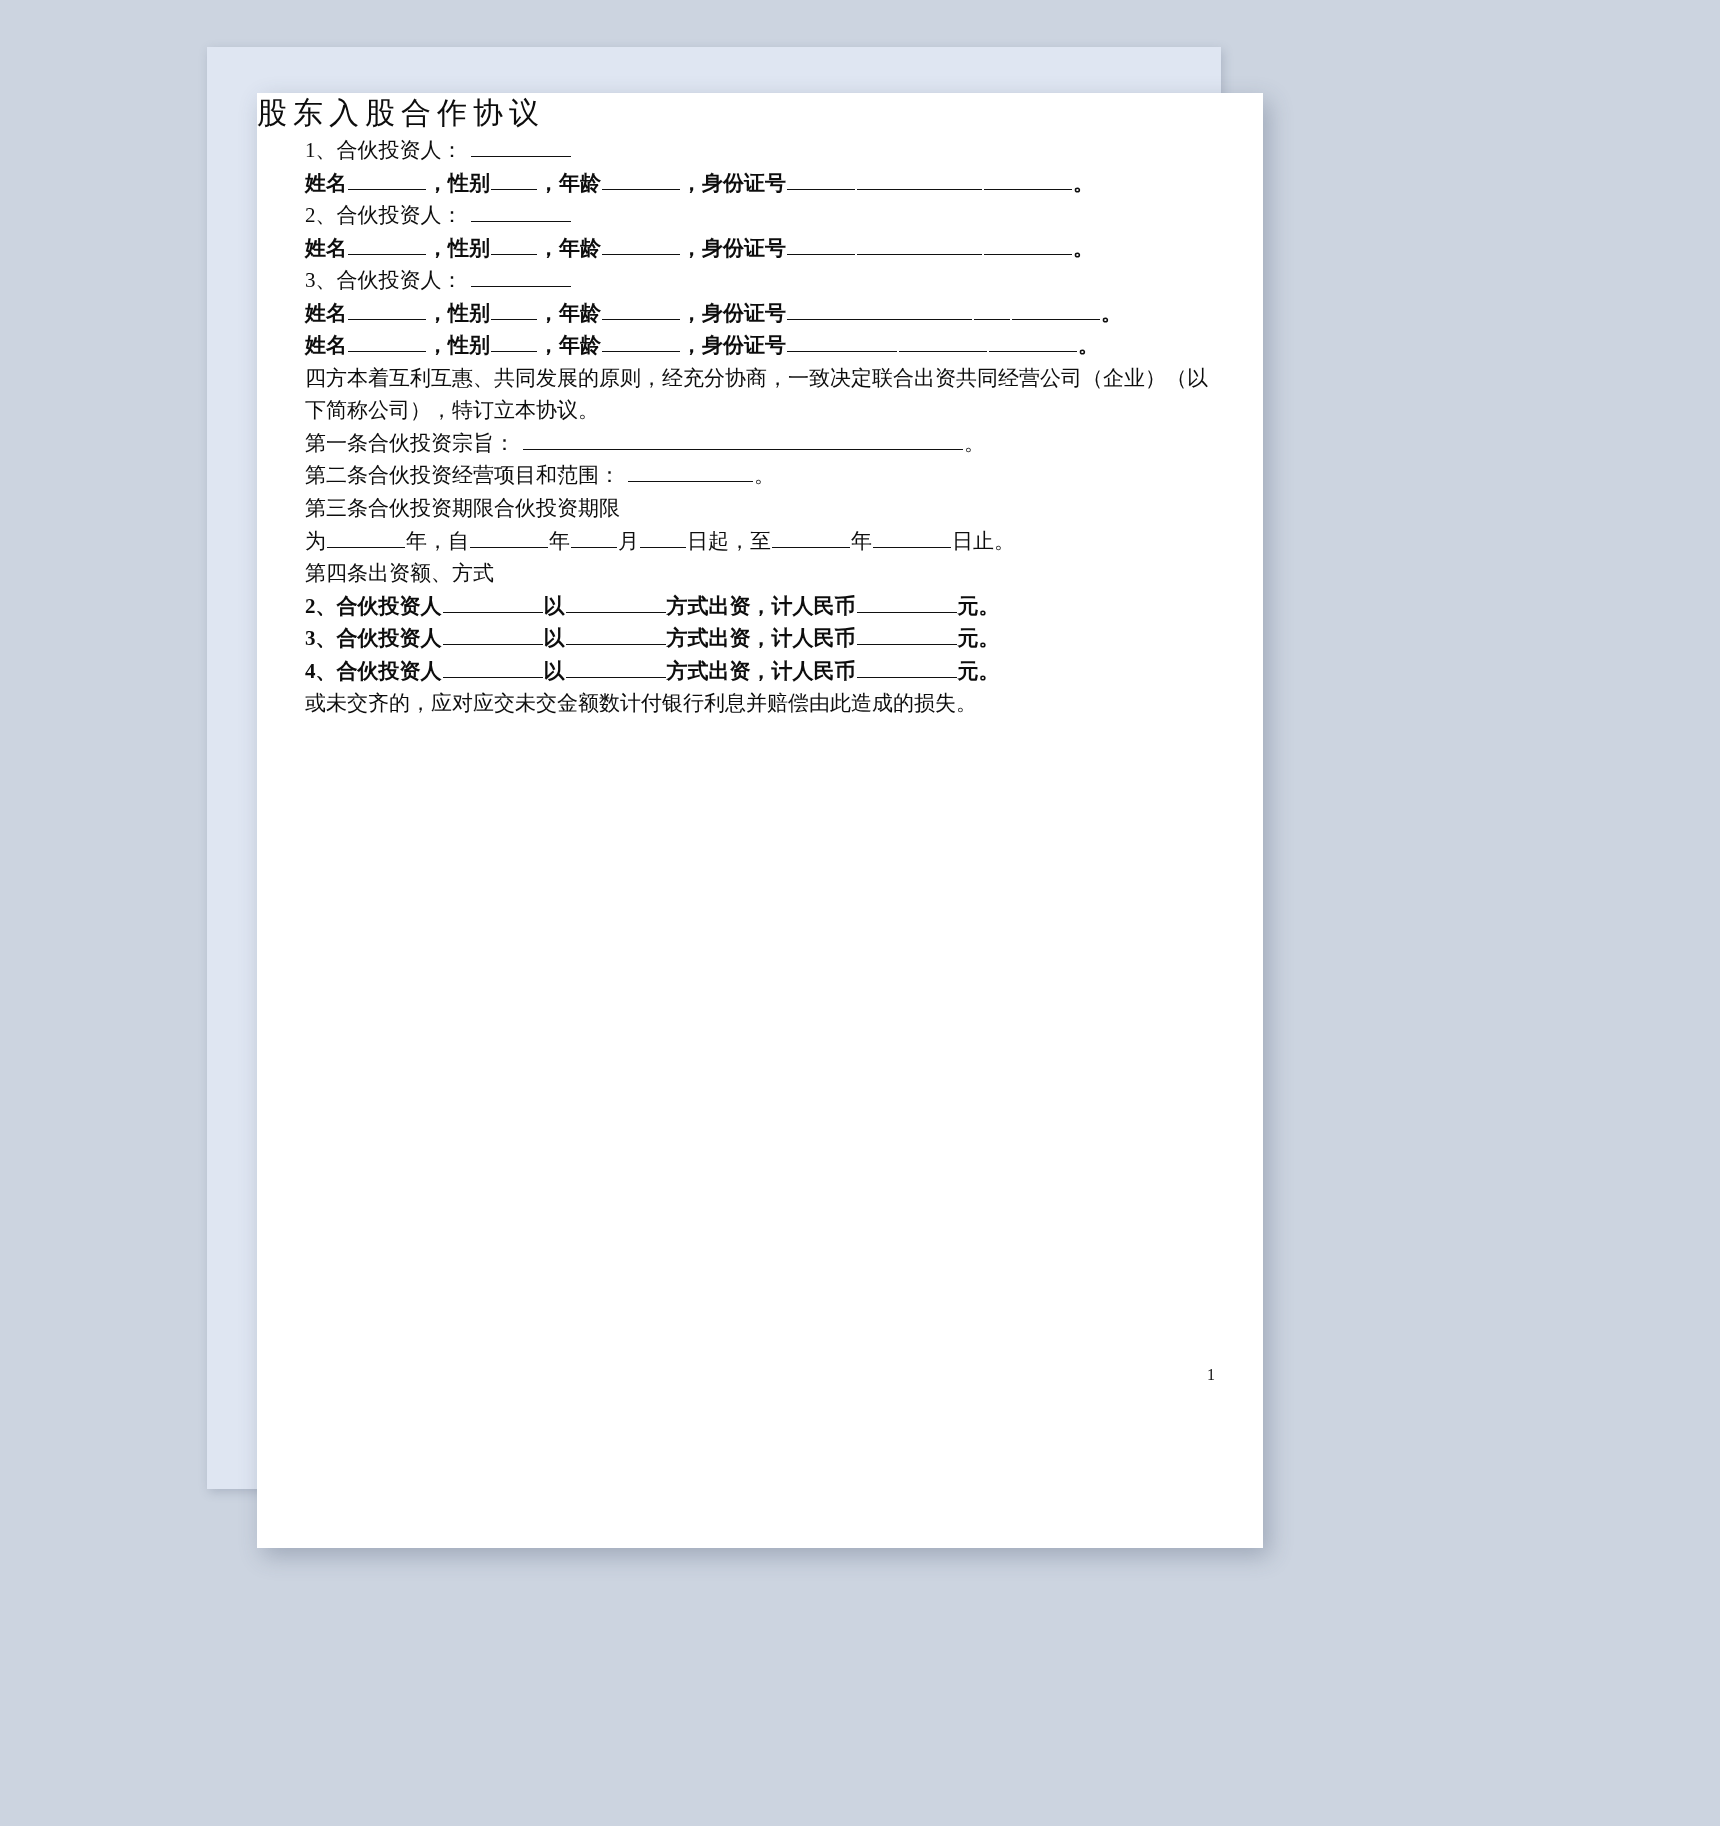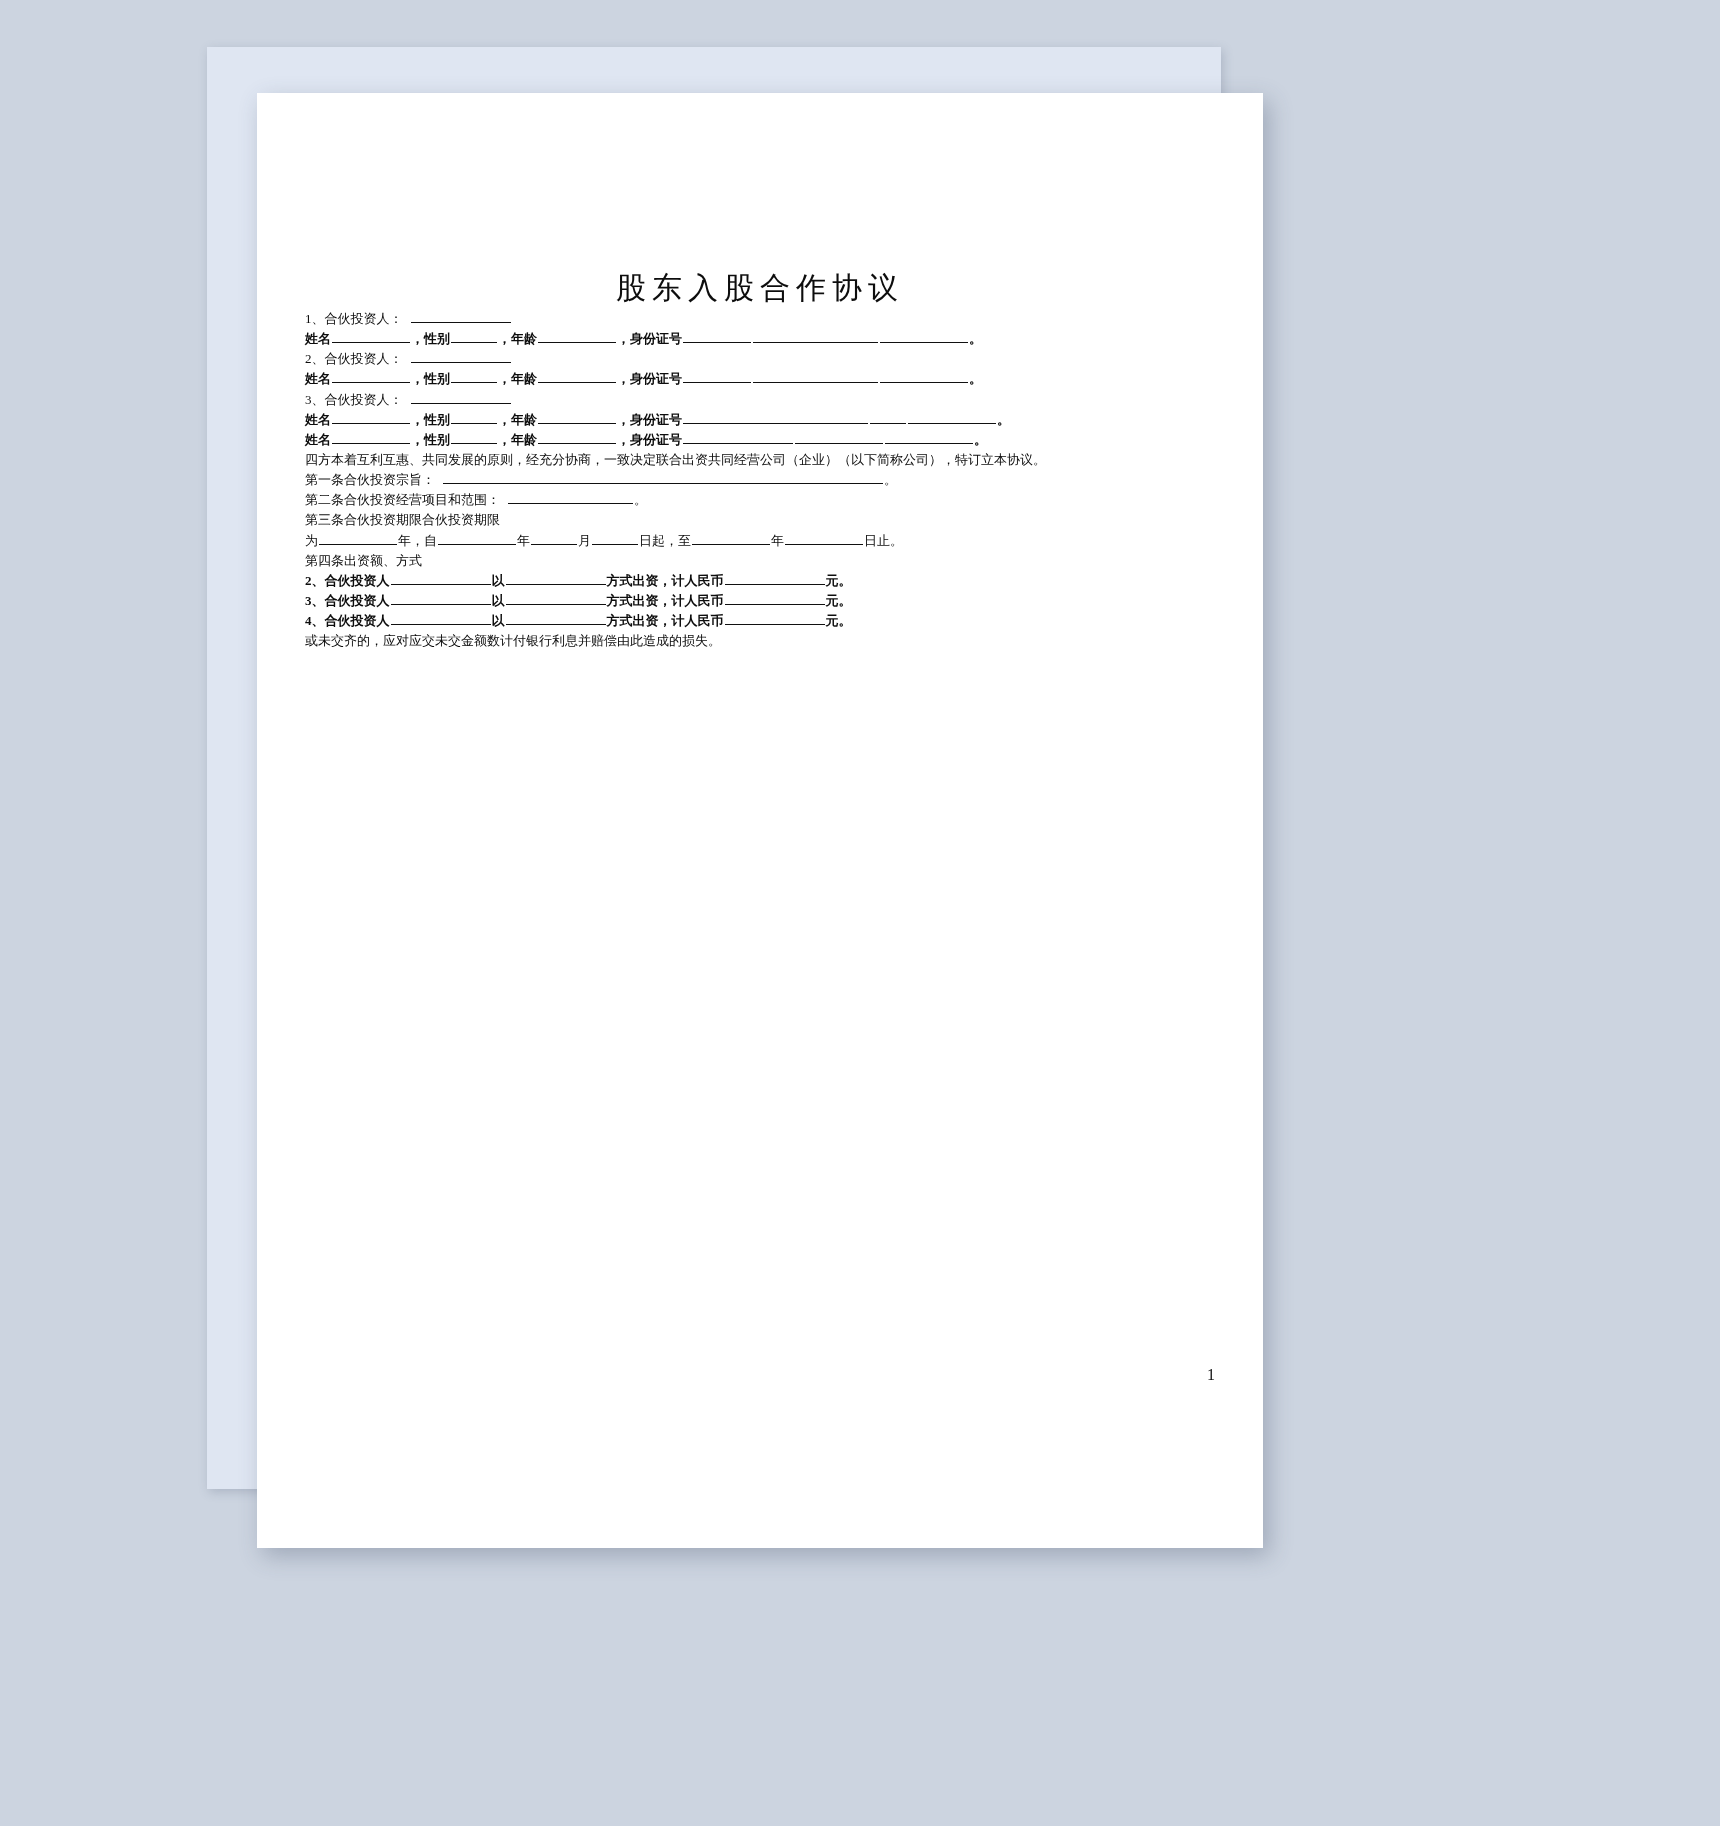--- a/index.html
+++ b/index.html
@@ -46,32 +46,30 @@
     position: absolute;
     left: 0; top: 0;
     width: 1006px;
     height: 1455px;
     padding: 0;
     box-sizing: border-box;
     color: #0d0d0d;
   }
 
   .doc-title {
-    text-align: center;
     font-size: 30px;
     letter-spacing: 6px;
     font-weight: 400;
     margin: 0;
-    padding-top: 175px;
     font-family: "Liberation Serif", "DejaVu Serif", serif;
   }
 
   .content {
     padding: 0 48px 0 48px;
-    font-size: 13px;
+    font-size: 21px;
     line-height: 1.55;
   }
 
   p.para {
     margin: 0;
     padding: 0;
   }
 
   
   .gap-top-1 { margin-top: 40px; }

